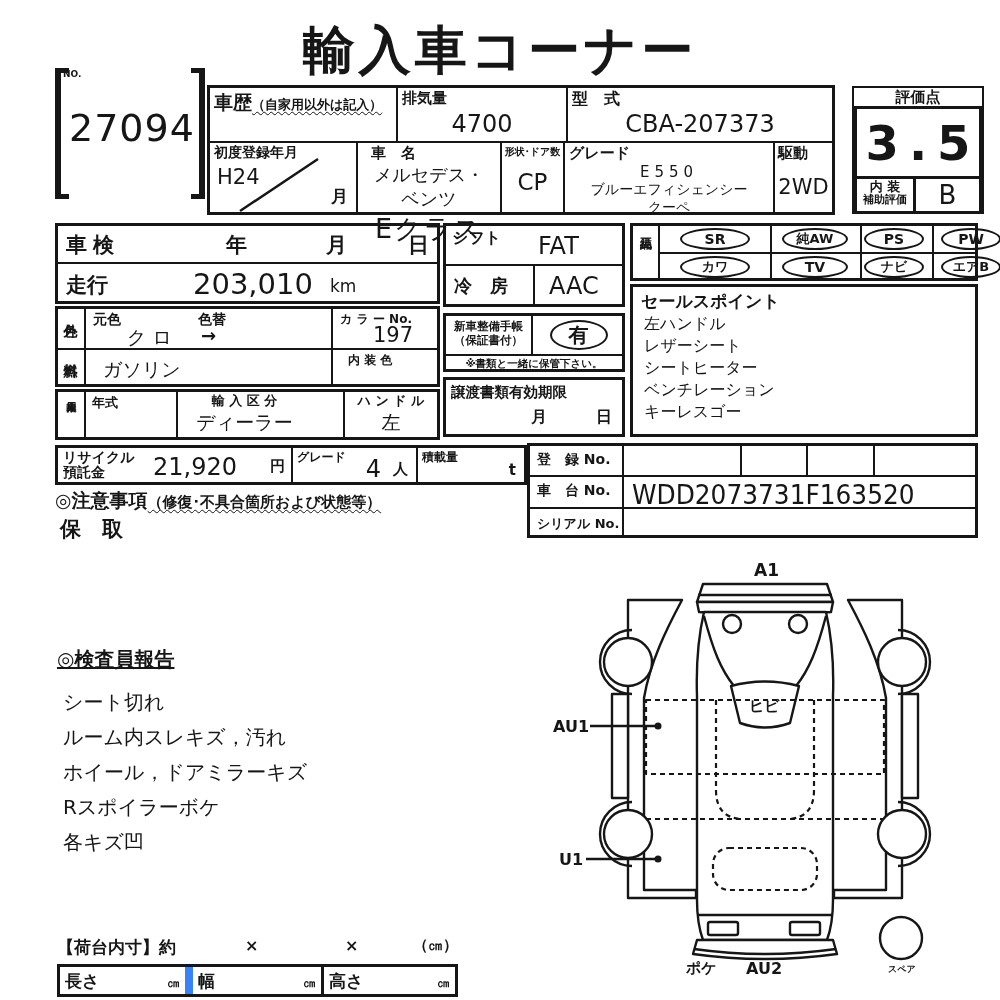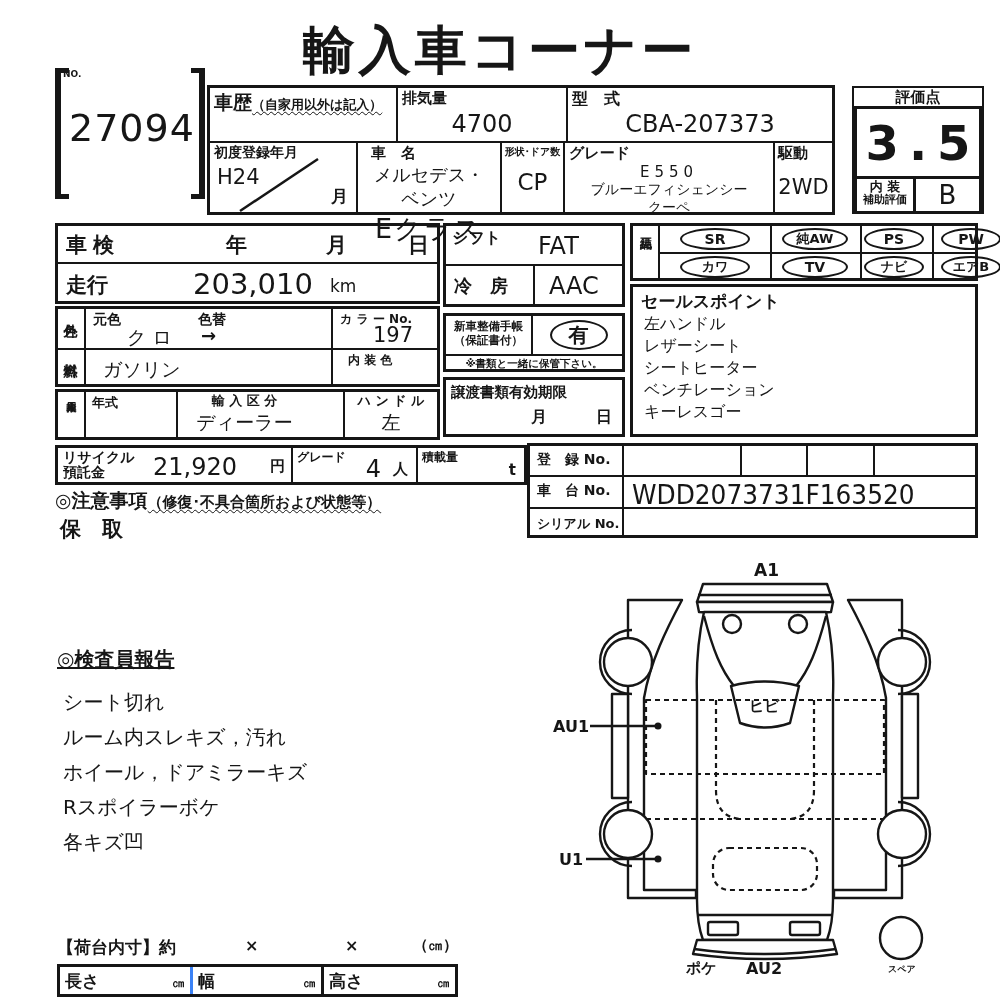--- a/index.html
+++ b/index.html
@@ -308,21 +308,21 @@
   </g>
 </svg>
 
 <div class="abs" style="left:57px; top:936px; width:401px; height:24px;">
   <span class="abs bold" style="left:0; top:0; font-size:17px;">【荷台内寸】約</span>
   <span class="abs bold" style="left:188px; top:0; font-size:16px;">×</span>
   <span class="abs bold" style="left:288px; top:0; font-size:16px;">×</span>
   <span class="abs bold" style="right:0; top:0; font-size:15px;">（㎝）</span>
 </div>
 <div class="abs b3" style="left:57px; top:964px; width:401px; height:33px; display:flex;">
-  <div style="width:133px; position:relative; border-right:3px solid #3b82f6;">
+  <div style="width:133px; position:relative; border-right:8px solid #3b82f6;">
     <span class="abs bold" style="left:5px; top:3px; font-size:17px;">長さ</span>
     <span class="abs bold" style="right:5px; bottom:2px; font-size:13px;">㎝</span>
   </div>
   <div style="width:131px; position:relative; border-right:3px solid #161616;">
     <span class="abs bold" style="left:5px; top:3px; font-size:17px;">幅</span>
     <span class="abs bold" style="right:5px; bottom:2px; font-size:13px;">㎝</span>
   </div>
   <div style="flex:1; position:relative;">
     <span class="abs bold" style="left:5px; top:3px; font-size:17px;">高さ</span>
     <span class="abs bold" style="right:5px; bottom:2px; font-size:13px;">㎝</span>

